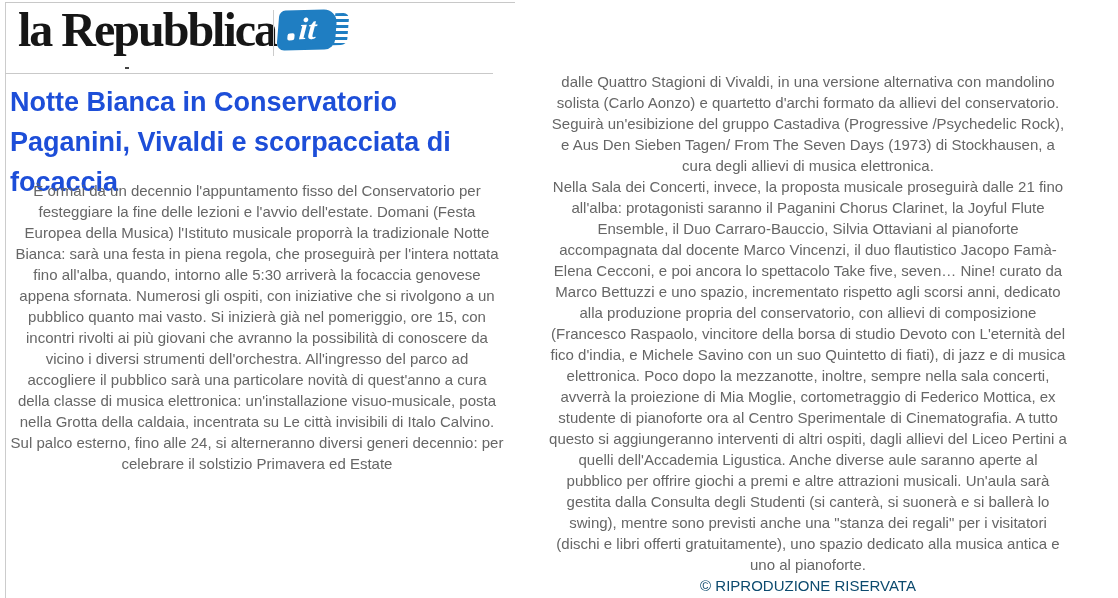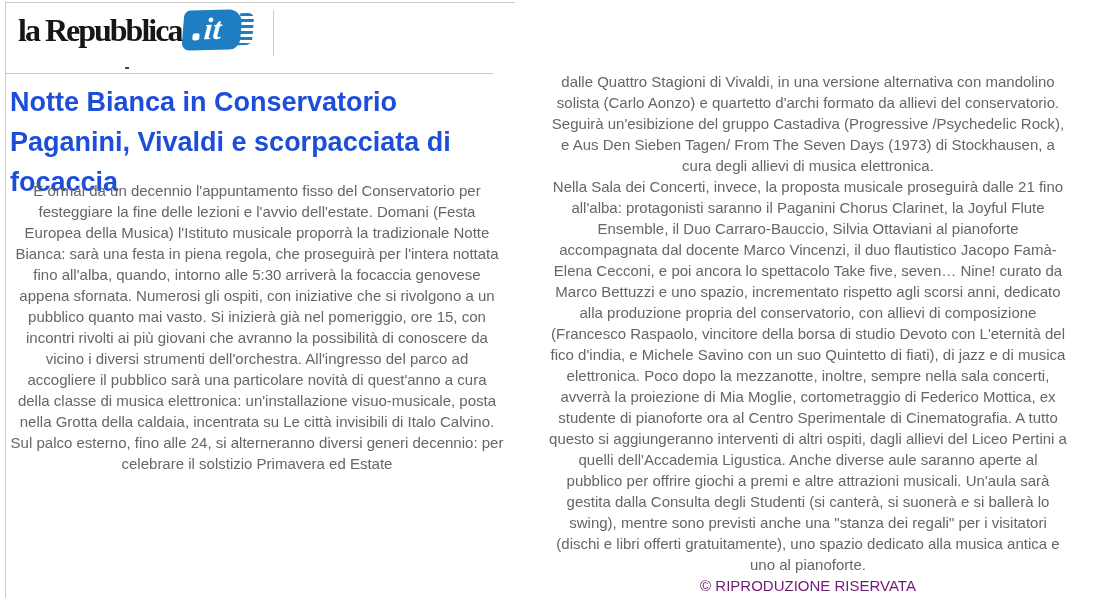--- a/index.html
+++ b/index.html
@@ -17,21 +17,21 @@
   .top-rule    { position: absolute; left: 5px; top: 2px; width: 510px; height: 1px; background: #c8c8c8; }
   .header-rule { position: absolute; left: 5px; top: 73px; width: 488px; height: 1px; background: #c9c9c9; }
   .logo-mark   { position: absolute; left: 125px; top: 67px; width: 4px; height: 2px; background: #444444; }
 
   
   .masthead { position: absolute; left: 18px; top: 7px; height: 52px; }
   .brand { display: inline-flex; align-items: flex-end; cursor: pointer; }
   .brand-black {
     font-family: "Liberation Serif", serif;
     font-weight: bold;
-    font-size: 32px;
+    font-size: 48px;
     line-height: 46px;
     letter-spacing: -2px;
     color: #161616;
     white-space: nowrap;
   }
   .brand-badge {
     position: relative;
     margin-left: 2px;
     margin-bottom: 3px;
     background: #1f7ec2;
@@ -71,21 +71,21 @@
   .article-title {
     position: absolute; left: 10px; top: 82px; width: 492px;
     margin: 0;
     font-size: 27px; line-height: 40px; font-weight: bold;
     color: #1d4ed8;
   }
   .col { font-size: 15px; line-height: 21px; color: #666666; text-align: center; }
   .col p { margin: 0; }
   .left-col  { position: absolute; left: 10px;  top: 180px; width: 494px; }
   .right-col { position: absolute; left: 549px; top: 71px;  width: 518px; }
-  .copyright { color: #701a75; }
+  .copyright { color: #0c4a6e; }
 </style>
 </head>
 <body>
 
 <div class="page">
 
   <div class="left-border"></div>
   <div class="top-rule"></div>
 
   <div class="masthead">

